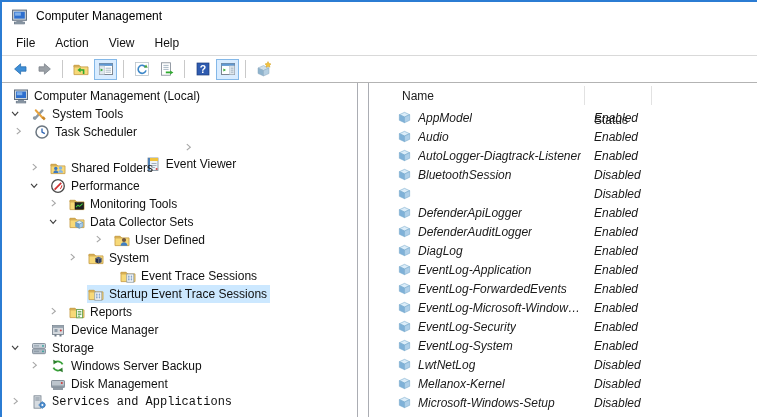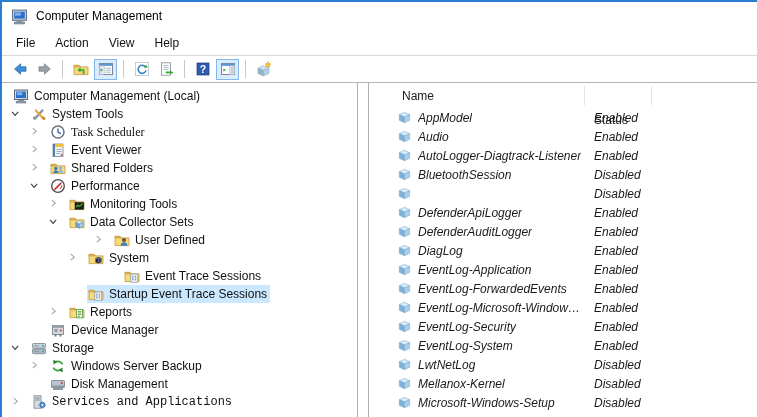--- a/index.html
+++ b/index.html
@@ -179,35 +179,35 @@
           <span class="selwrap">
             <span class="tree-icon"><svg class="" viewBox="0 0 16 16" xmlns="http://www.w3.org/2000/svg">
                 <rect x="1" y="6.9" width="13" height="2.4" rx="1" fill="#8d9aa5" transform="rotate(-48 8 8)"></rect>
                 <circle cx="3.6" cy="12" r="1.8" fill="#8d9aa5"></circle>
                 <rect x="2" y="6.9" width="12.5" height="2" rx="1" fill="#e8a33d" transform="rotate(48 8 8)"></rect>
                 <rect x="11" y="11" width="3.4" height="2.6" rx="0.6" fill="#c9872b" transform="rotate(48 12.7 12.3)"></rect>
               </svg></span>
             <span class="tree-label">System Tools</span>
           </span>
         </div>
-        <div class="tree-row" style="padding-left: 24px; font-family: Liberation Serif, serif;">
+        <div class="tree-row" style="padding-left: 8px;">
           <span class="chev-slot">
             <svg class="" viewBox="0 0 16 16" xmlns="http://www.w3.org/2000/svg">
               <polyline points="5.5,3.5 9.5,7 5.5,10.5" stroke="#a6a6a6" stroke-width="1.3" fill="none"></polyline>
             </svg>
           </span>
           <span class="selwrap">
             <span class="tree-icon"><svg class="" viewBox="0 0 16 16" xmlns="http://www.w3.org/2000/svg">
                 <circle cx="8" cy="8" r="6" fill="#fff" stroke="#6b7680" stroke-width="1.5"></circle>
                 <path d="M8 4.6 L8 8 L10.8 9.6" stroke="#2d64b4" stroke-width="1.3" fill="none"></path>
               </svg></span>
             <span class="tree-label">Task Scheduler</span>
           </span>
         </div>
-        <div class="tree-row" style="padding-left: 24px;">
+        <div class="tree-row" style="padding-left: 24px; flex-direction: column;">
           <span class="chev-slot">
             <svg class="" viewBox="0 0 16 16" xmlns="http://www.w3.org/2000/svg">
               <polyline points="5.5,3.5 9.5,7 5.5,10.5" stroke="#a6a6a6" stroke-width="1.3" fill="none"></polyline>
             </svg>
           </span>
           <span class="selwrap">
             <span class="tree-icon"><svg class="" viewBox="0 0 16 16" xmlns="http://www.w3.org/2000/svg">
                 <rect x="3" y="2" width="10" height="12.5" fill="#eef3f8" stroke="#7a8894" stroke-width="0.8"></rect>
                 <rect x="3" y="2" width="10" height="3" fill="#f0c23c"></rect>
                 <rect x="3" y="2" width="2" height="12.5" fill="#4f7fb5"></rect>
@@ -309,21 +309,21 @@
             <span class="tree-icon"><svg class="" viewBox="0 0 16 16" xmlns="http://www.w3.org/2000/svg">
                 <path d="M1 4.4 L1 13.6 L15 13.6 L15 5.9 L7.5 5.9 L6.1 4.4 Z" fill="#f7d978" stroke="#c9a24d" stroke-width="0.9"></path>
                 <path d="M1 4.4 L6.1 4.4 L7.5 5.9 L1 5.9 Z" fill="#e9c05e" stroke="#c9a24d" stroke-width="0.9"></path>
                 <polygon points="7.4,8 10.5,6.7 13.6,8 10.5,9.3" fill="#4a5d8a"></polygon>
                 <polygon points="7.4,8 10.5,9.3 10.5,13.6 7.4,12.3" fill="#202c4e"></polygon>
                 <polygon points="13.6,8 10.5,9.3 10.5,13.6 13.6,12.3" fill="#32436e"></polygon>
               </svg></span>
             <span class="tree-label">System</span>
           </span>
         </div>
-        <div class="tree-row" style="padding-left: 66px; margin-left: 32px;">
+        <div class="tree-row" style="padding-left: 94px;">
           <span class="chev-slot"></span>
           <span class="selwrap">
             <span class="tree-icon"><svg class="" viewBox="0 0 16 16" xmlns="http://www.w3.org/2000/svg">
                 <path d="M1 4.4 L1 13.6 L15 13.6 L15 5.9 L7.5 5.9 L6.1 4.4 Z" fill="#f7d978" stroke="#c9a24d" stroke-width="0.9"></path>
                 <path d="M1 4.4 L6.1 4.4 L7.5 5.9 L1 5.9 Z" fill="#e9c05e" stroke="#c9a24d" stroke-width="0.9"></path>
                 <rect x="6.8" y="6" width="7" height="8.2" fill="#fbfbfb" stroke="#8899a6" stroke-width="0.8"></rect>
                 <path d="M8.1 8.2h1.5 M10.7 8.2h1.5 M8.1 10h1.5 M10.7 10h1.5 M8.1 11.8h1.5 M10.7 11.8h1.5" stroke="#3a6fb0" stroke-width="0.9"></path>
               </svg></span>
             <span class="tree-label">Event Trace Sessions</span>
           </span>

